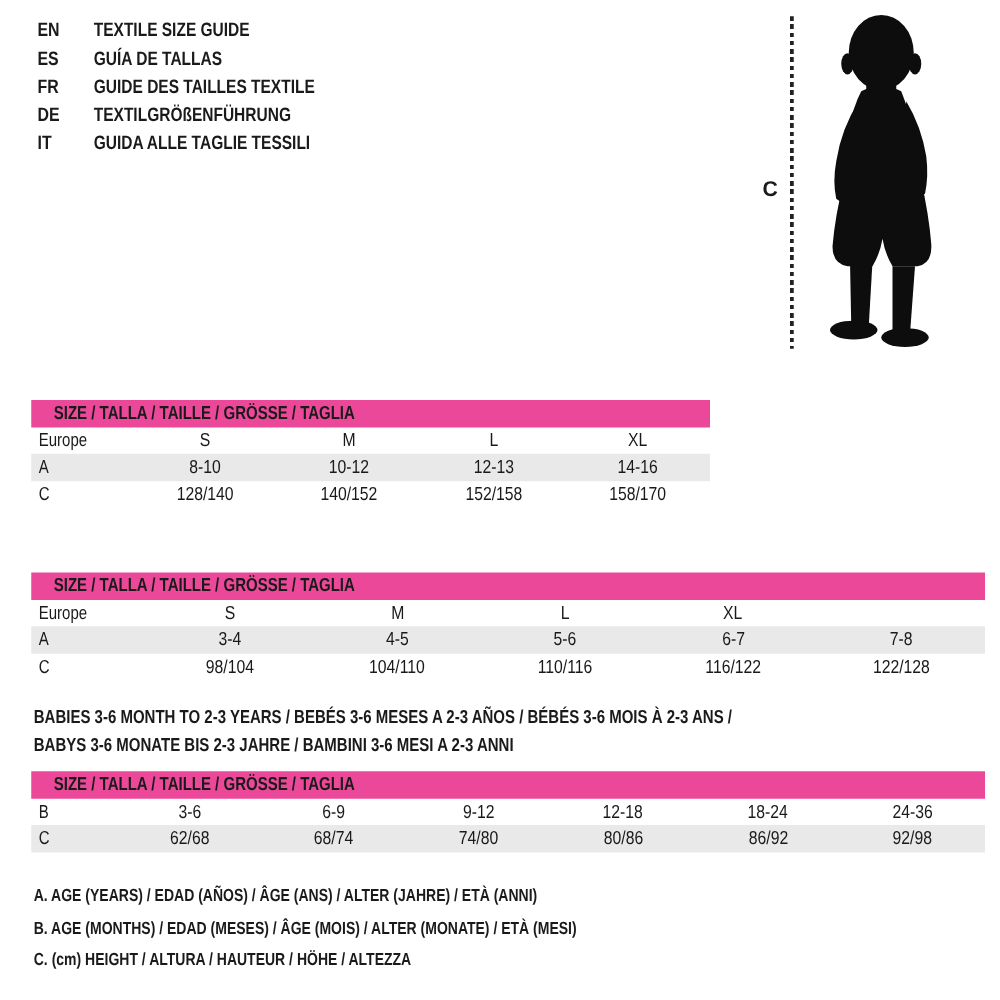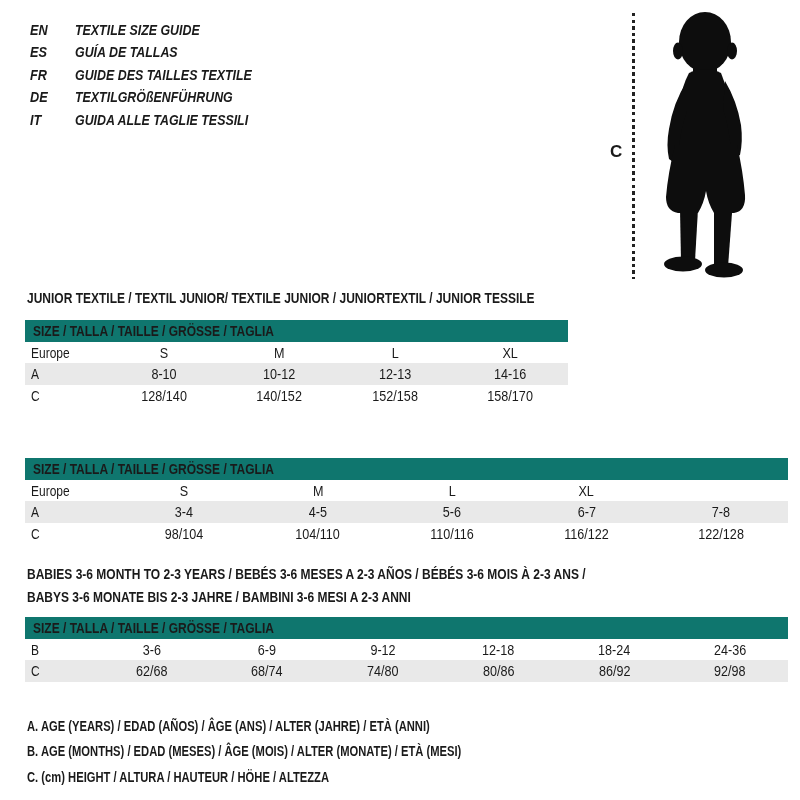--- a/index.html
+++ b/index.html
@@ -11,50 +11,50 @@
     position:relative;
   }
   .page { position:relative; width:800px; height:800px; overflow:hidden; background:#fff; }
 
   
   .cx { display:inline-block; transform:scaleX(0.80); transform-origin:0 50%; white-space:nowrap; }
   .cc { display:inline-block; transform:scaleX(0.84); transform-origin:50% 50%; white-space:nowrap; }
 
   
   .langs { position:absolute; left:30px; top:16px; }
-  .lang-row { display:flex; height:22.6px; align-items:flex-end; font-size:15.5px; font-weight:700;font-style:italic; }
+  .lang-row { display:flex; height:22.6px; align-items:flex-start; font-size:15.5px; font-weight:700; }
   .lang-code { width:45px; display:inline-block; transform:scaleX(0.82); transform-origin:0 50%; }
 
   
   .meas-label { position:absolute; left:610px; top:142px; font-size:17px; font-weight:700; }
   .meas-line { position:absolute; left:632px; top:13px; width:2.5px; height:266px;
     background:repeating-linear-gradient(to bottom, #222 0 3.5px, transparent 3.5px 6.6px); }
   .baby { position:absolute; left:645px; top:5px; }
 
   
   .sec-title { position:absolute; left:27px; font-size:15px; font-weight:700; line-height:23px; }
   .sub { font-size:9px; vertical-align:-4px; font-weight:700; }
 
   
   .tbl { position:absolute; left:25px; font-size:15px; }
-  .hdr { height:21.5px; background:#0f766e; display:flex; align-items:center; padding-left:8px; font-weight:700; }
+  .hdr { height:21.5px; background:#ec4899; display:flex; align-items:center; padding-left:18px; font-weight:700; }
   .row { height:21.5px; display:flex; align-items:flex-end; }
   .row.alt { background:#e9e9e9; }
   .cell { display:flex; justify-content:center; align-items:center; height:100%; }
   .cell.lbl { justify-content:flex-start; padding-left:6px; }
   .t1 { top:320px; width:543px; }
   .t1 .cell { width:21.25%; } .t1 .cell.lbl { width:15%; }
   .t2 { top:458px; width:763px; }
   .t2 .cell { width:17.6%; } .t2 .cell.lbl { width:12%; }
   .t3 { top:617px; width:763px; }
   .t3 .cell { width:15.1666%; } .t3 .cell.lbl { width:9%; }
 
   
   .footnotes { position:absolute; left:27px; top:708px; }
-  .fn { height:25.5px; display:flex; align-items:flex-end; font-size:14px; font-weight:700; }
+  .fn { height:25.5px; display:flex; align-items:flex-start; font-size:14px; font-weight:700; }
 </style>
 </head>
 <body>
 
 <div class="page">
 
   <div class="langs">
     <div class="lang-row">
       <span class="lang-code">EN</span>
       <span class="cx">TEXTILE SIZE GUIDE</span>
@@ -89,23 +89,20 @@
       <path d="M42 76 Q28 98 24 124 Q21 140 24 154 Q28 158 33 156 Q34 128 42 106 Z"></path>
       <path d="M80 76 Q92 96 96 120 Q98 136 95 150 Q90 153 86 151 Q85 124 78 104 Z"></path>
       <path d="M30 140 Q23 168 21 192 Q21 206 33 208 L53 208 Q59 198 61 186 Q63 198 69 208 L89 208 Q101 206 100 190 Q98 166 92 140 Z"></path>
       <path d="M35 204 L53 204 L50 256 L36 256 Z"></path>
       <path d="M69 208 L87 208 L83 262 L69 262 Z"></path>
       <ellipse cx="38" cy="259" rx="19" ry="7.5"></ellipse>
       <ellipse cx="79" cy="265" rx="19" ry="7.5"></ellipse>
     </g>
   </svg>
 
-  <div class="sec-title" style="top:286px">
-    <span class="cx">JUNIOR TEXTILE / TEXTIL JUNIOR/ TEXTILE JUNIOR / JUNIORTEXTIL / JUNIOR TESSILE</span>
-  </div>
   <div class="tbl t1">
     <div class="hdr">
       <span class="cx">SIZE / TALLA / TAILLE / GRÖSSE / TAGLIA</span>
     </div>
     <div class="row">
       <div class="cell lbl">
           <span class="cx">Europe</span>
         </div>
       <div class="cell">
           <span class="cc">S</span>

